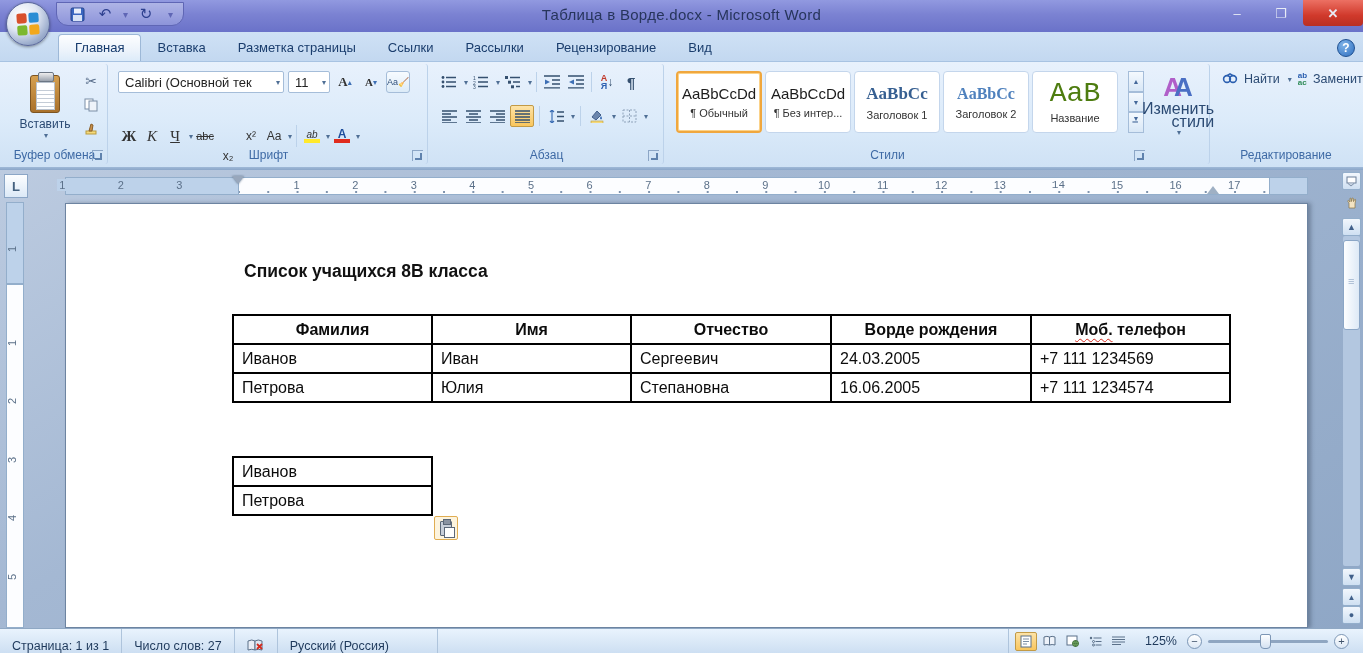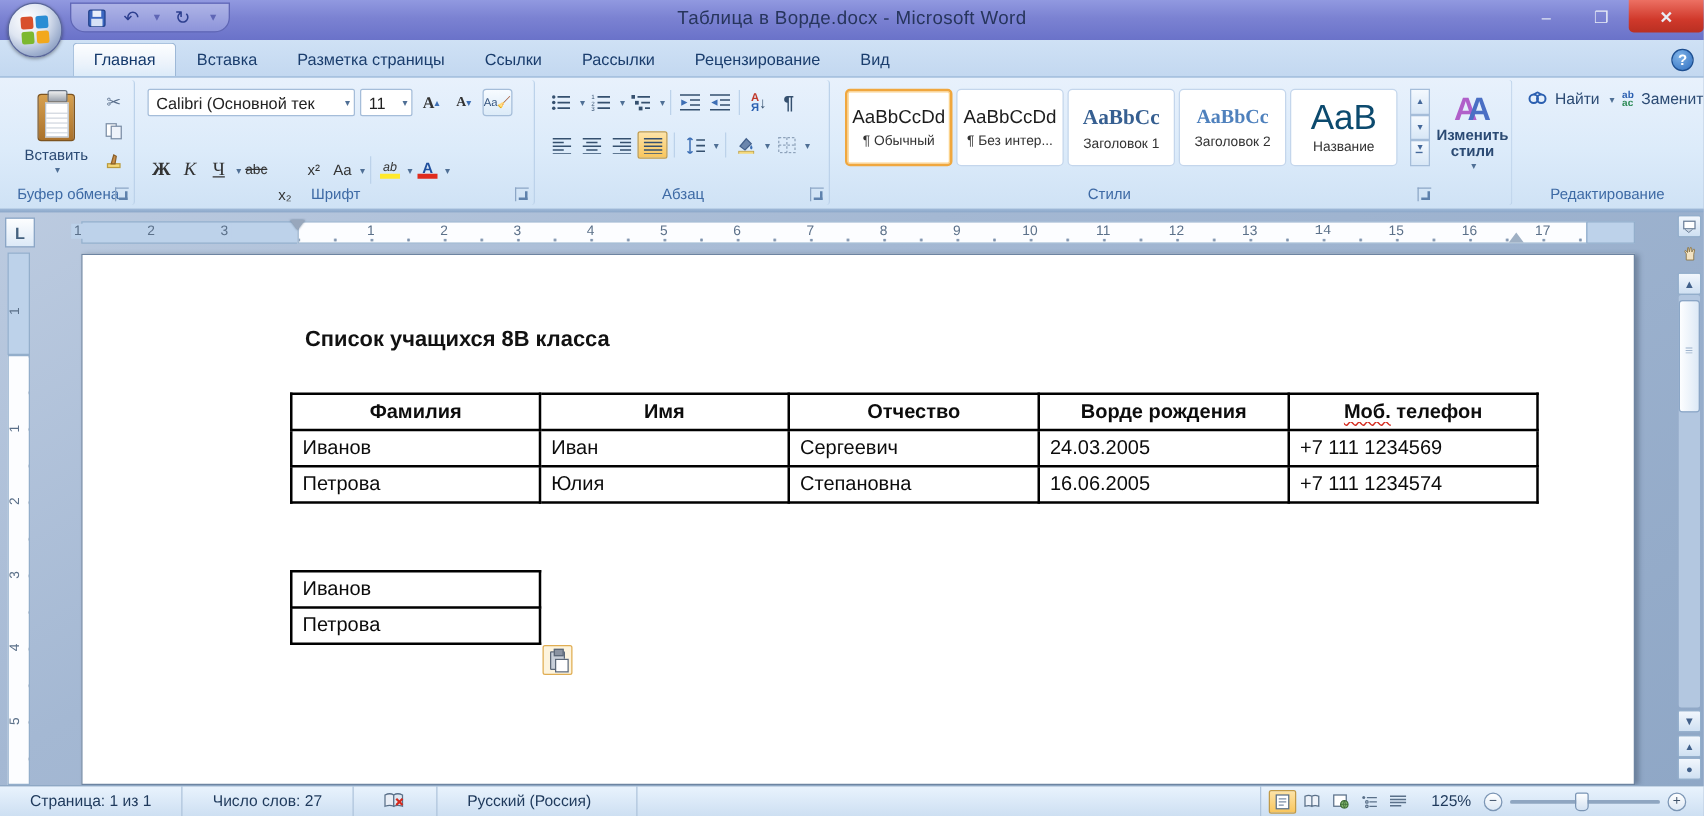--- a/index.html
+++ b/index.html
@@ -84,21 +84,21 @@
   .chip .prev { font-size:15px; color:#1c1c1c; }
   .chip .nm { font-size:11px; color:#333; margin-top:5px; white-space:nowrap; }
   .chips { position:absolute; left:10px; top:7px; display:flex; gap:3px; }
   .style-scroll { position:absolute; left:462px; top:7px; width:16px; height:62px; display:flex; flex-direction:column; }
   .style-scroll div { flex:1; border:1px solid #a5bdd9; background:linear-gradient(#f4f9fe,#d8e7f6);
     font-size:7px; color:#44689a; display:flex; align-items:center; justify-content:center; cursor:pointer; }
   .chg-styles { position:absolute; left:484px; top:7px; width:56px; height:76px; display:flex; flex-direction:column;
     align-items:center; cursor:pointer; border:1px solid transparent; border-radius:3px; }
   .aa-ico { font-size:26px; font-weight:bold; line-height:30px; }
   .aa-ico .a1 { color:#b05fc9; } .aa-ico .a2 { color:#4a6fc4; margin-left:-8px; }
-  .chg-lbl { font-size:12px; color:#2b4a73; text-align:center; line-height:13px;font-weight:bold; }
+  .chg-lbl { font-size:16px; color:#2b4a73; text-align:right; line-height:13px; }
 
   
   .edit-rows { position:absolute; left:10px; top:8px; display:flex; gap:6px; }
   .edit-item { display:flex; align-items:center; gap:6px; font-size:12.5px; color:#2b4a73; cursor:pointer; }
 
   
   .docwrap { position:absolute; left:0; top:170px; width:1363px; height:458px;
     background:linear-gradient(150deg,#bccbe0 0%,#a4b8d3 35%,#8fa7c6 100%); overflow:hidden; }
   .tabsel { position:absolute; left:4px; top:4px; width:24px; height:24px; background:linear-gradient(#fdfeff,#dce9f7);
     border:1px solid #8ba6c6; display:flex; align-items:center; justify-content:center;
@@ -153,21 +153,21 @@
     font-size:9px; color:#41608a; cursor:pointer; }
   .sc-track { position:absolute; left:1px; top:66px; width:17px; height:330px; background:#b3c7e0; border-radius:2px; }
   .sc-thumb { position:absolute; left:1px; top:70px; width:17px; height:90px; border-radius:3px;
     background:linear-gradient(90deg,#fdfeff,#dde9f6); border:1px solid #8ba6c6; cursor:grab; }
   .sc-thumb::after { content:"≡"; position:absolute; left:4px; top:34px; color:#9fb4cd; font-size:11px; }
 
   
   .statusbar { position:absolute; left:0; top:628px; width:1363px; height:25px;
     background:linear-gradient(#e9f3fd,#cddff2); border-top:1px solid #8fa8c4;
     display:flex; align-items:center; font-size:12.5px; color:#1e395b; }
-  .st-item { padding:0 24px; height:100%; display:flex; align-items:center; gap:6px;
+  .st-item { padding:0 12px; height:100%; display:flex; align-items:flex-end; gap:6px;
     border-right:1px solid #aec4dc; cursor:pointer; }
   .st-right { margin-left:auto; display:flex; align-items:center; height:100%; }
   .viewbtns { display:flex; align-items:center; gap:1px; border-left:1px solid #aec4dc; padding:0 6px; height:100%; }
   .vbtn { width:22px; height:19px; display:flex; align-items:center; justify-content:center;
     border:1px solid transparent; border-radius:2px; cursor:pointer; font-size:12px; color:#3c5878; }
   .vbtn.active { background:linear-gradient(#fde3a7,#f9c65d); border-color:#c29a46; }
   .zoomlbl { padding:0 10px; cursor:pointer; }
   .slider { display:flex; align-items:center; gap:6px; padding-right:14px; }
   .zo { width:15px; height:15px; border-radius:50%; border:1px solid #7c96b5; background:linear-gradient(#fff,#dce8f5);
     display:flex; align-items:center; justify-content:center; font-size:11px; color:#40536b; cursor:pointer; }
@@ -409,21 +409,21 @@
       </div>
       <div class="chip">
         <span class="prev" style="color:#365f91;font-weight:bold;font-size:17px;font-family:'Liberation Serif',serif;">AaBbCc</span>
         <span class="nm">Заголовок 1</span>
       </div>
       <div class="chip">
         <span class="prev" style="color:#4f81bd;font-weight:bold;font-size:16px;font-family:'Liberation Serif',serif;">AaBbCc</span>
         <span class="nm">Заголовок 2</span>
       </div>
       <div class="chip">
-        <span class="prev" style="color:#0c4a6e;font-size:28px;font-family:Liberation Sans, sans-serif;line-height:26px;">AaB</span>
+        <span class="prev" style="color:#4d7c0f;font-size:28px;font-family:Liberation Mono, monospace;line-height:26px;">AaB</span>
         <span class="nm">Название</span>
       </div>
     </div>
     <div class="style-scroll">
       <div>▲</div>
       <div>▼</div>
       <div>▼<br>▔</div>
     </div>
     <div class="chg-styles">
       <span class="aa-ico"><span class="a1">A</span><span class="a2">A</span></span>

